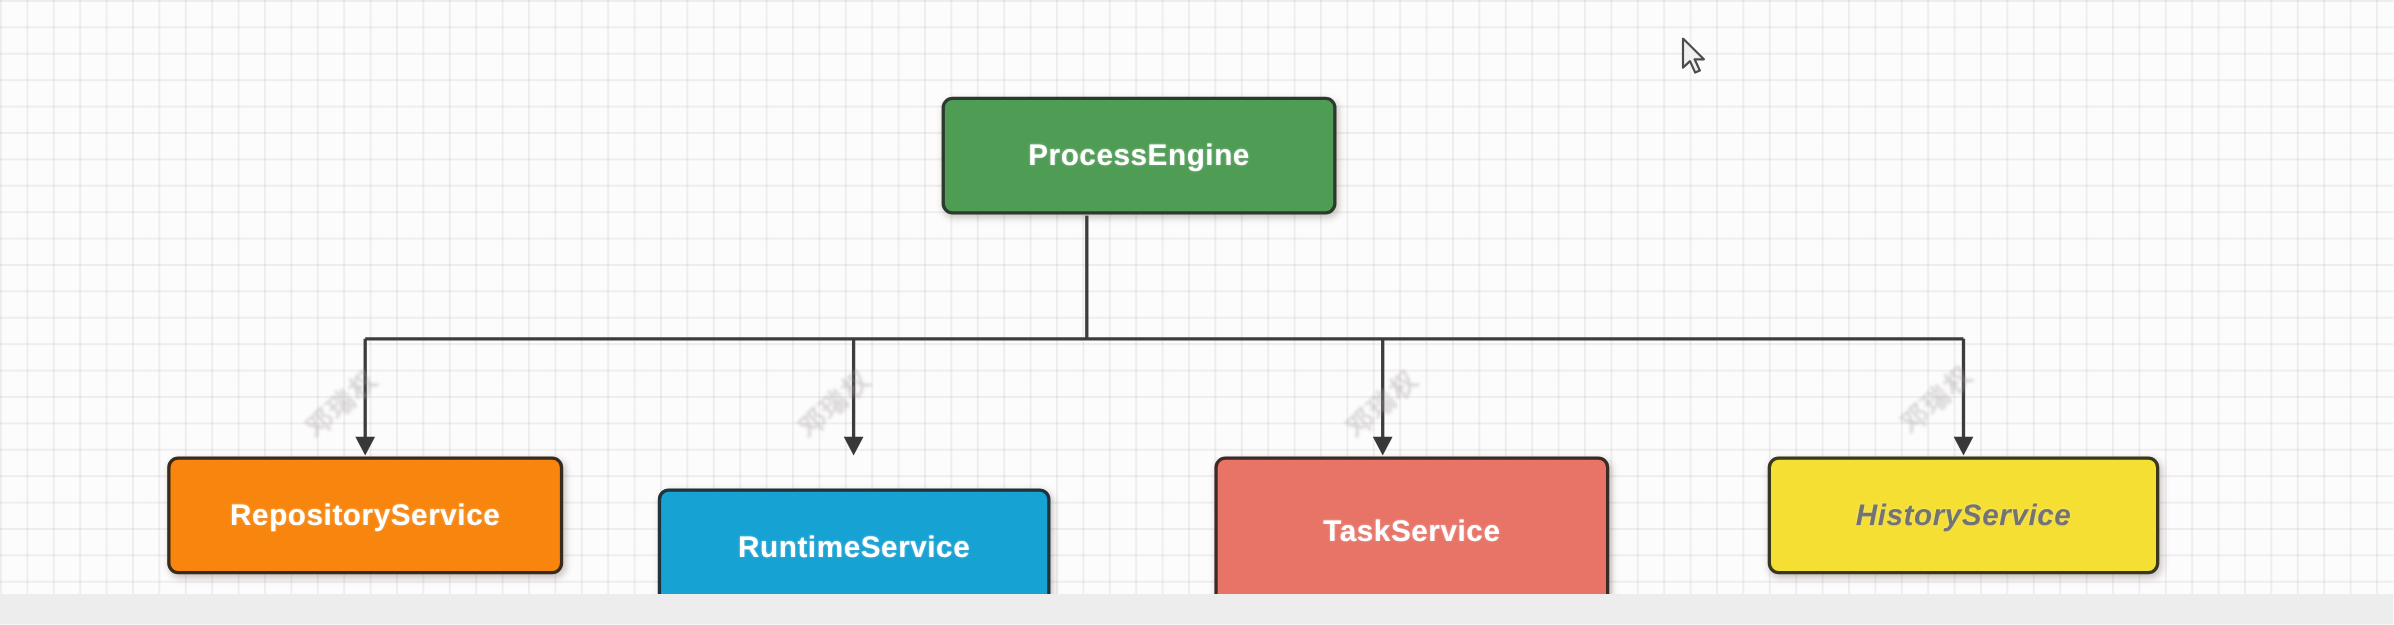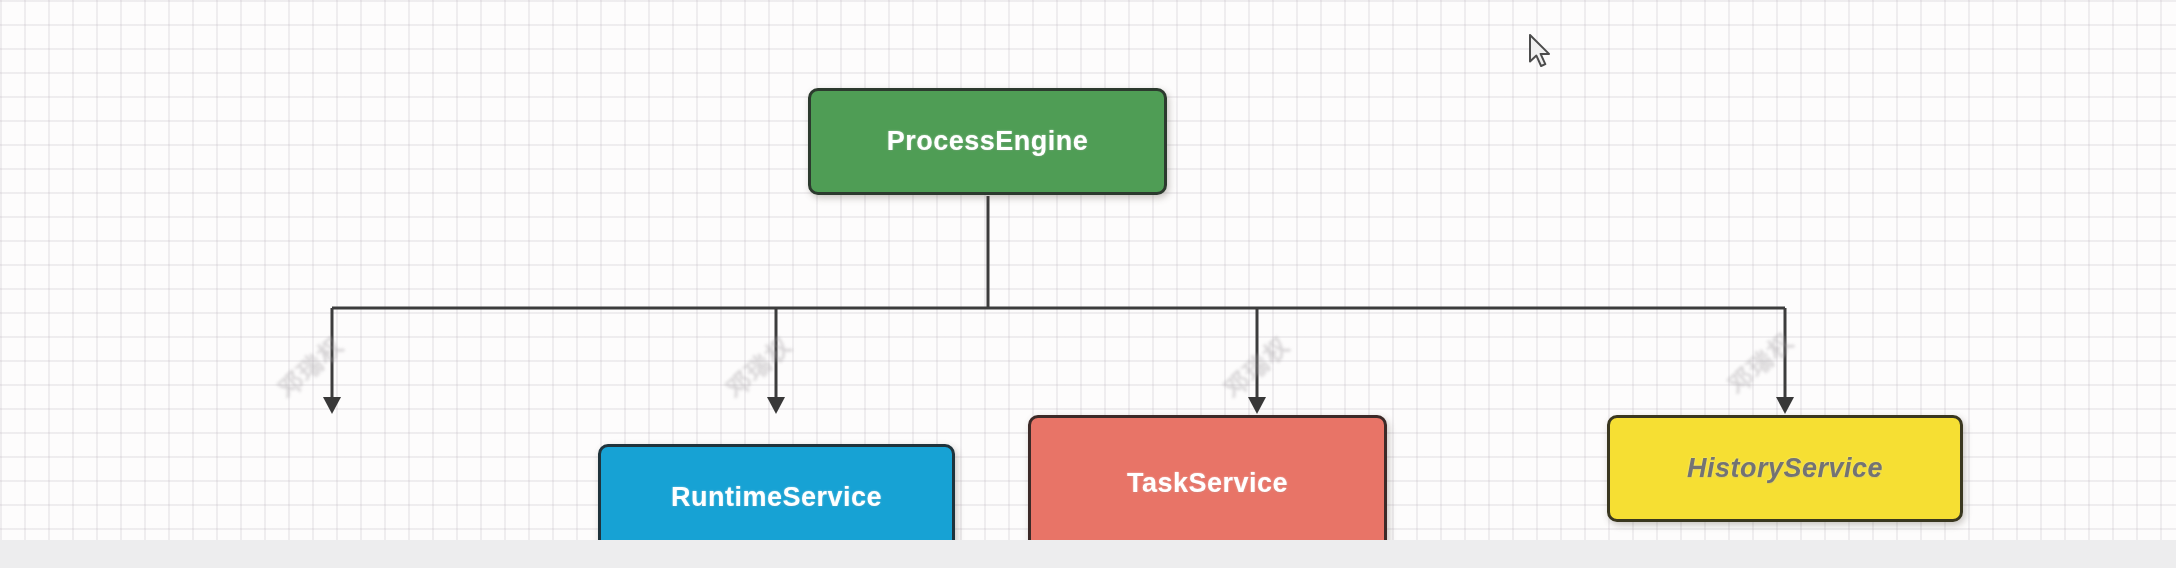--- a/index.html
+++ b/index.html
@@ -27,21 +27,21 @@
     font-weight:bold;
     font-size:27px;
     letter-spacing:0.5px;
     box-shadow:2px 3px 7px rgba(80,70,60,0.30);
     text-shadow:0 0 2px rgba(255,255,255,0.55), 0 1px 1px rgba(0,0,0,0.10);
     cursor:default;
   }
   #n0{left:808px;top:88px;width:359px;height:107px;}
   #n1{left:152px;top:415px;width:360px;height:107px;}
   #n2{left:598px;top:415px;width:357px;height:107px;}
-  #n3{left:1028px;top:415px;width:359px;height:137px;}
+  #n3{left:1104px;top:415px;width:359px;height:137px;}
   #n4{left:1607px;top:415px;width:356px;height:107px;}
   .wm{
     position:absolute;
     width:110px;
     transform:rotate(-42deg);
     color:#a8a4a8;
     opacity:0.45;
     filter:blur(1.5px);
     font-size:24px;
     font-weight:bold;
@@ -80,22 +80,25 @@
     <polygon points="767,397 785,397 776,414"></polygon>
     <polygon points="1248,397 1266,397 1257,414"></polygon>
     <polygon points="1776,397 1794,397 1785,414"></polygon>
   </svg>
 
   <div class="wm" id="wm1" style="color: rgb(168, 164, 168);">邓瑞权</div>
   <div class="wm" id="wm2" style="color: rgb(168, 164, 168);">邓瑞权</div>
   <div class="wm" id="wm3" style="color: rgb(168, 164, 168);">邓瑞权</div>
   <div class="wm" id="wm4" style="color: rgb(168, 164, 168);">邓瑞权</div>
 
-  <div class="node" id="n0" style="background: rgb(79, 157, 85); border-color: rgb(44, 58, 46); color: rgb(255, 255, 255);">
+  <div class="node" id="n0" style="background: rgb(79, 157, 85); border-color: rgb(44, 58, 46); color: rgb(255, 255, 255); margin-left: 48px;">
     <span>ProcessEngine</span>
+  </div>
+  <div class="node" id="n1" style="background: rgb(248, 134, 14); border-color: rgb(56, 42, 28); color: rgb(255, 255, 255);">
+    <span>RepositoryService</span>
   </div>
   <div class="node" id="n2" style="background: rgb(23, 162, 212); border-color: rgb(31, 51, 60); color: rgb(255, 255, 255); margin-top: 29px;">
     <span>RuntimeService</span>
   </div>
   <div class="node" id="n3" style="background: rgb(232, 116, 103); border-color: rgb(60, 42, 40); color: rgb(255, 255, 255);">
     <span>TaskService</span>
   </div>
   <div class="node" id="n4" style="background: rgb(246, 223, 51); border-color: rgb(58, 55, 31); color: #737373; font-style: italic;">
     <span>HistoryService</span>
   </div>

